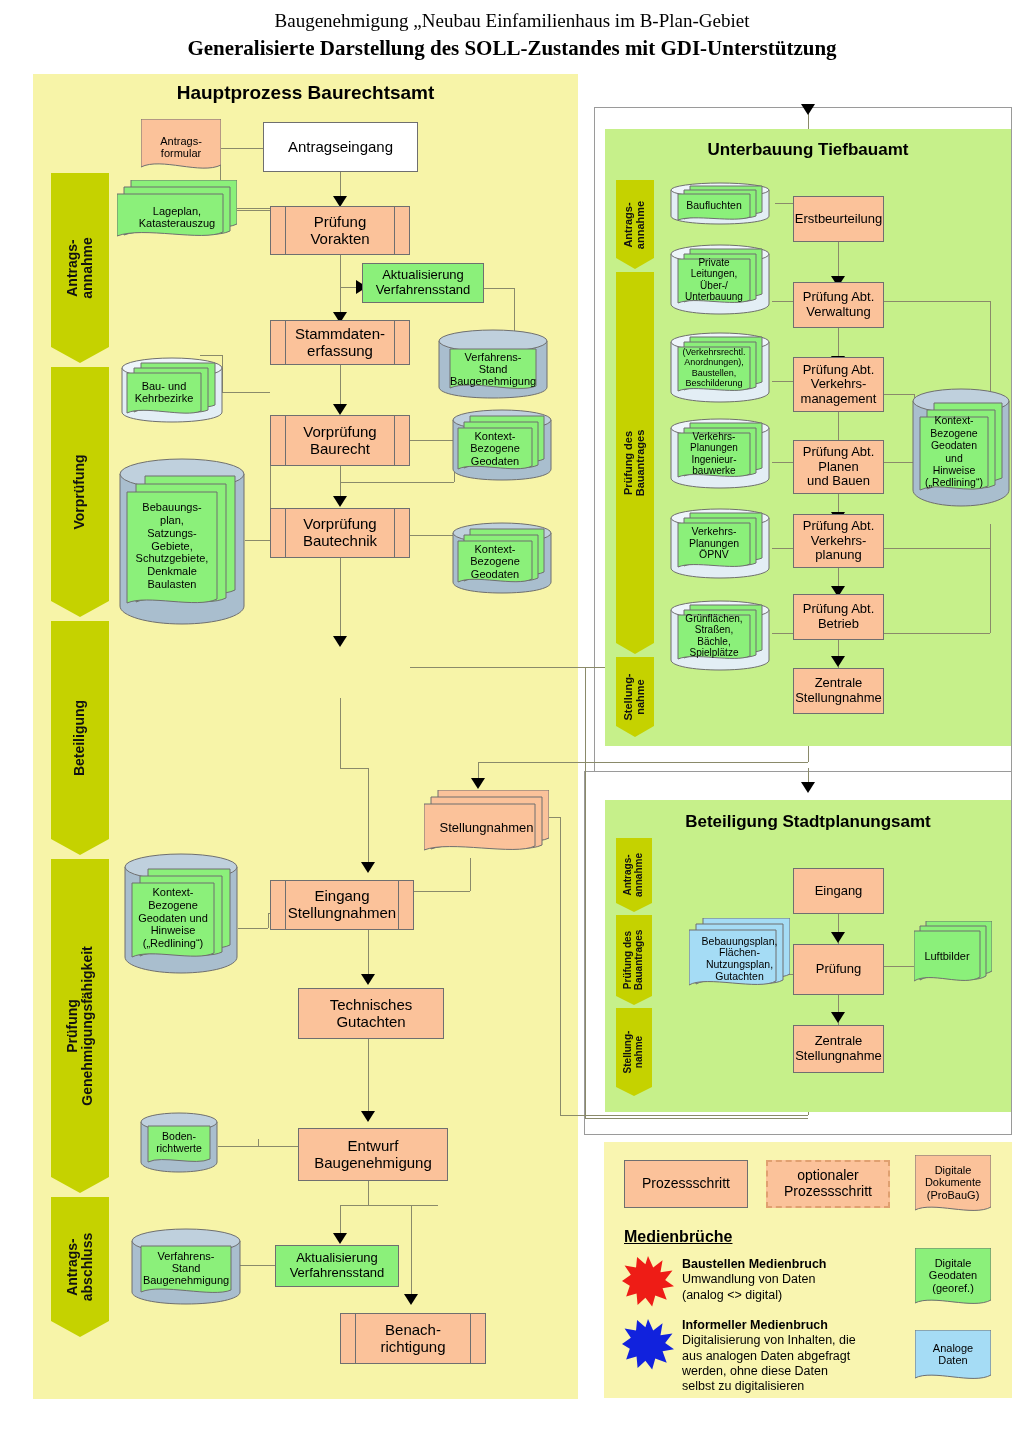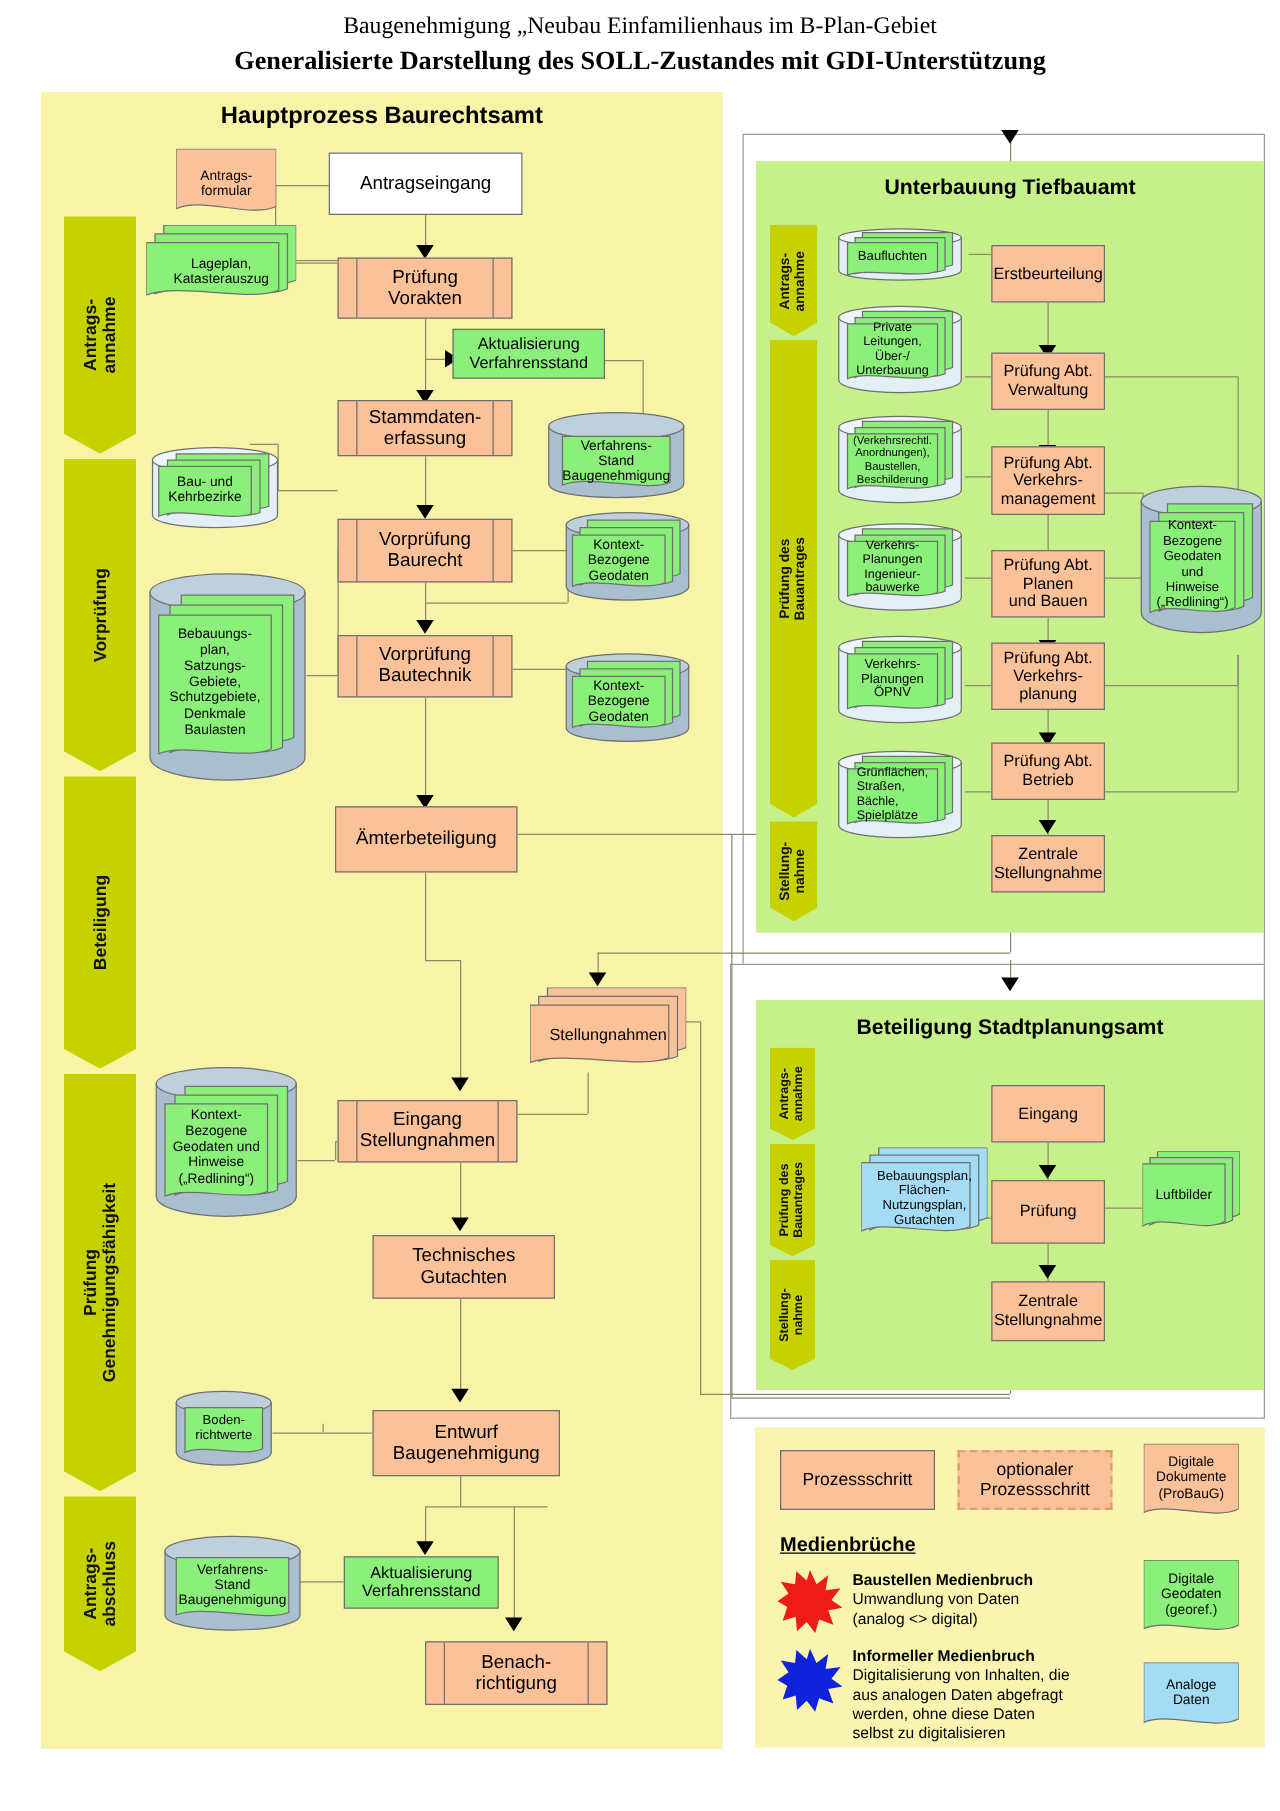--- a/index.html
+++ b/index.html
@@ -213,23 +213,20 @@
     <span style="white-space:pre-line;">Stammdaten-
 erfassung</span>
   </div>
   <div class="proc sub" style="left:270px;top:415px;width:140px;height:51px;">
     <span style="white-space:pre-line;">Vorprüfung
 Baurecht</span>
   </div>
   <div class="proc sub" style="left:270px;top:508px;width:140px;height:50px;">
     <span style="white-space:pre-line;">Vorprüfung
 Bautechnik</span>
-  </div>
-  <div class="proc" style="left:268px;top:645px;width:146px;height:53px;">
-    <span style="white-space:pre-line;">Ämterbeteiligung</span>
   </div>
   <div class="proc sub" style="left:270px;top:880px;width:144px;height:50px;">
     <span style="white-space:pre-line;">Eingang
 Stellungnahmen</span>
   </div>
   <div class="proc" style="left:298px;top:988px;width:146px;height:51px;">
     <span style="white-space:pre-line;">Technisches
 Gutachten</span>
   </div>
   <div class="proc" style="left:298px;top:1128px;width:150px;height:53px;">
@@ -522,21 +519,21 @@
   </div>
 
   <div class="cyl" style="left:670px;top:600px;width:100px;height:72px;">
     <svg width="100" height="72" viewBox="0 0 100 72">
       <path d="M1,10 V60 C1,66 23,70 50,70 C77,70 99,66 99,60 V10 Z" fill="#e3eef5" stroke="#6f6f6f"></path>
       <ellipse cx="50" cy="10" rx="49" ry="9" fill="#eef5fa" stroke="#6f6f6f"></ellipse>
       <path d="M20,5 H92 V50 C76,57 36,46 20,53 Z" fill="#8bf07a" stroke="#6f6f6f"></path>
       <path d="M14,10 H86 V55 C70,62 30,51 14,58 Z" fill="#8bf07a" stroke="#6f6f6f"></path>
       <path d="M8,15 H80 V56 C64,63 24,52 8,59 Z" fill="#8bf07a" stroke="#6f6f6f"></path>
     </svg>
-    <div class="inner" style="left:8px;top:15px;width:72px;height:41px;display:flex;align-items:center;justify-content:center;font-size:10px;line-height:1.14;white-space:pre-line;">Grünflächen,
+    <div class="inner" style="left:8px;top:15px;width:72px;height:41px;display:flex;align-items:center;justify-content:center;text-align:center;font-size:10px;line-height:1.14;white-space:pre-line;">Grünflächen,
 Straßen,
 Bächle,
 Spielplätze</div>
   </div>
 
   <div class="cyl" style="left:912px;top:388px;width:98px;height:120px;">
     <svg width="98" height="120" viewBox="0 0 98 120">
       <path d="M1,13 V102 C1,111 23,118 49,118 C75,118 97,111 97,102 V13 Z" fill="#a9bece" stroke="#6f6f6f"></path>
       <ellipse cx="49" cy="13" rx="48" ry="12" fill="#bfd0dd" stroke="#6f6f6f"></ellipse>
       <path d="M22,15 H90 V90 C74,99 38,85 22,94 Z" fill="#8bf07a" stroke="#6f6f6f"></path>

